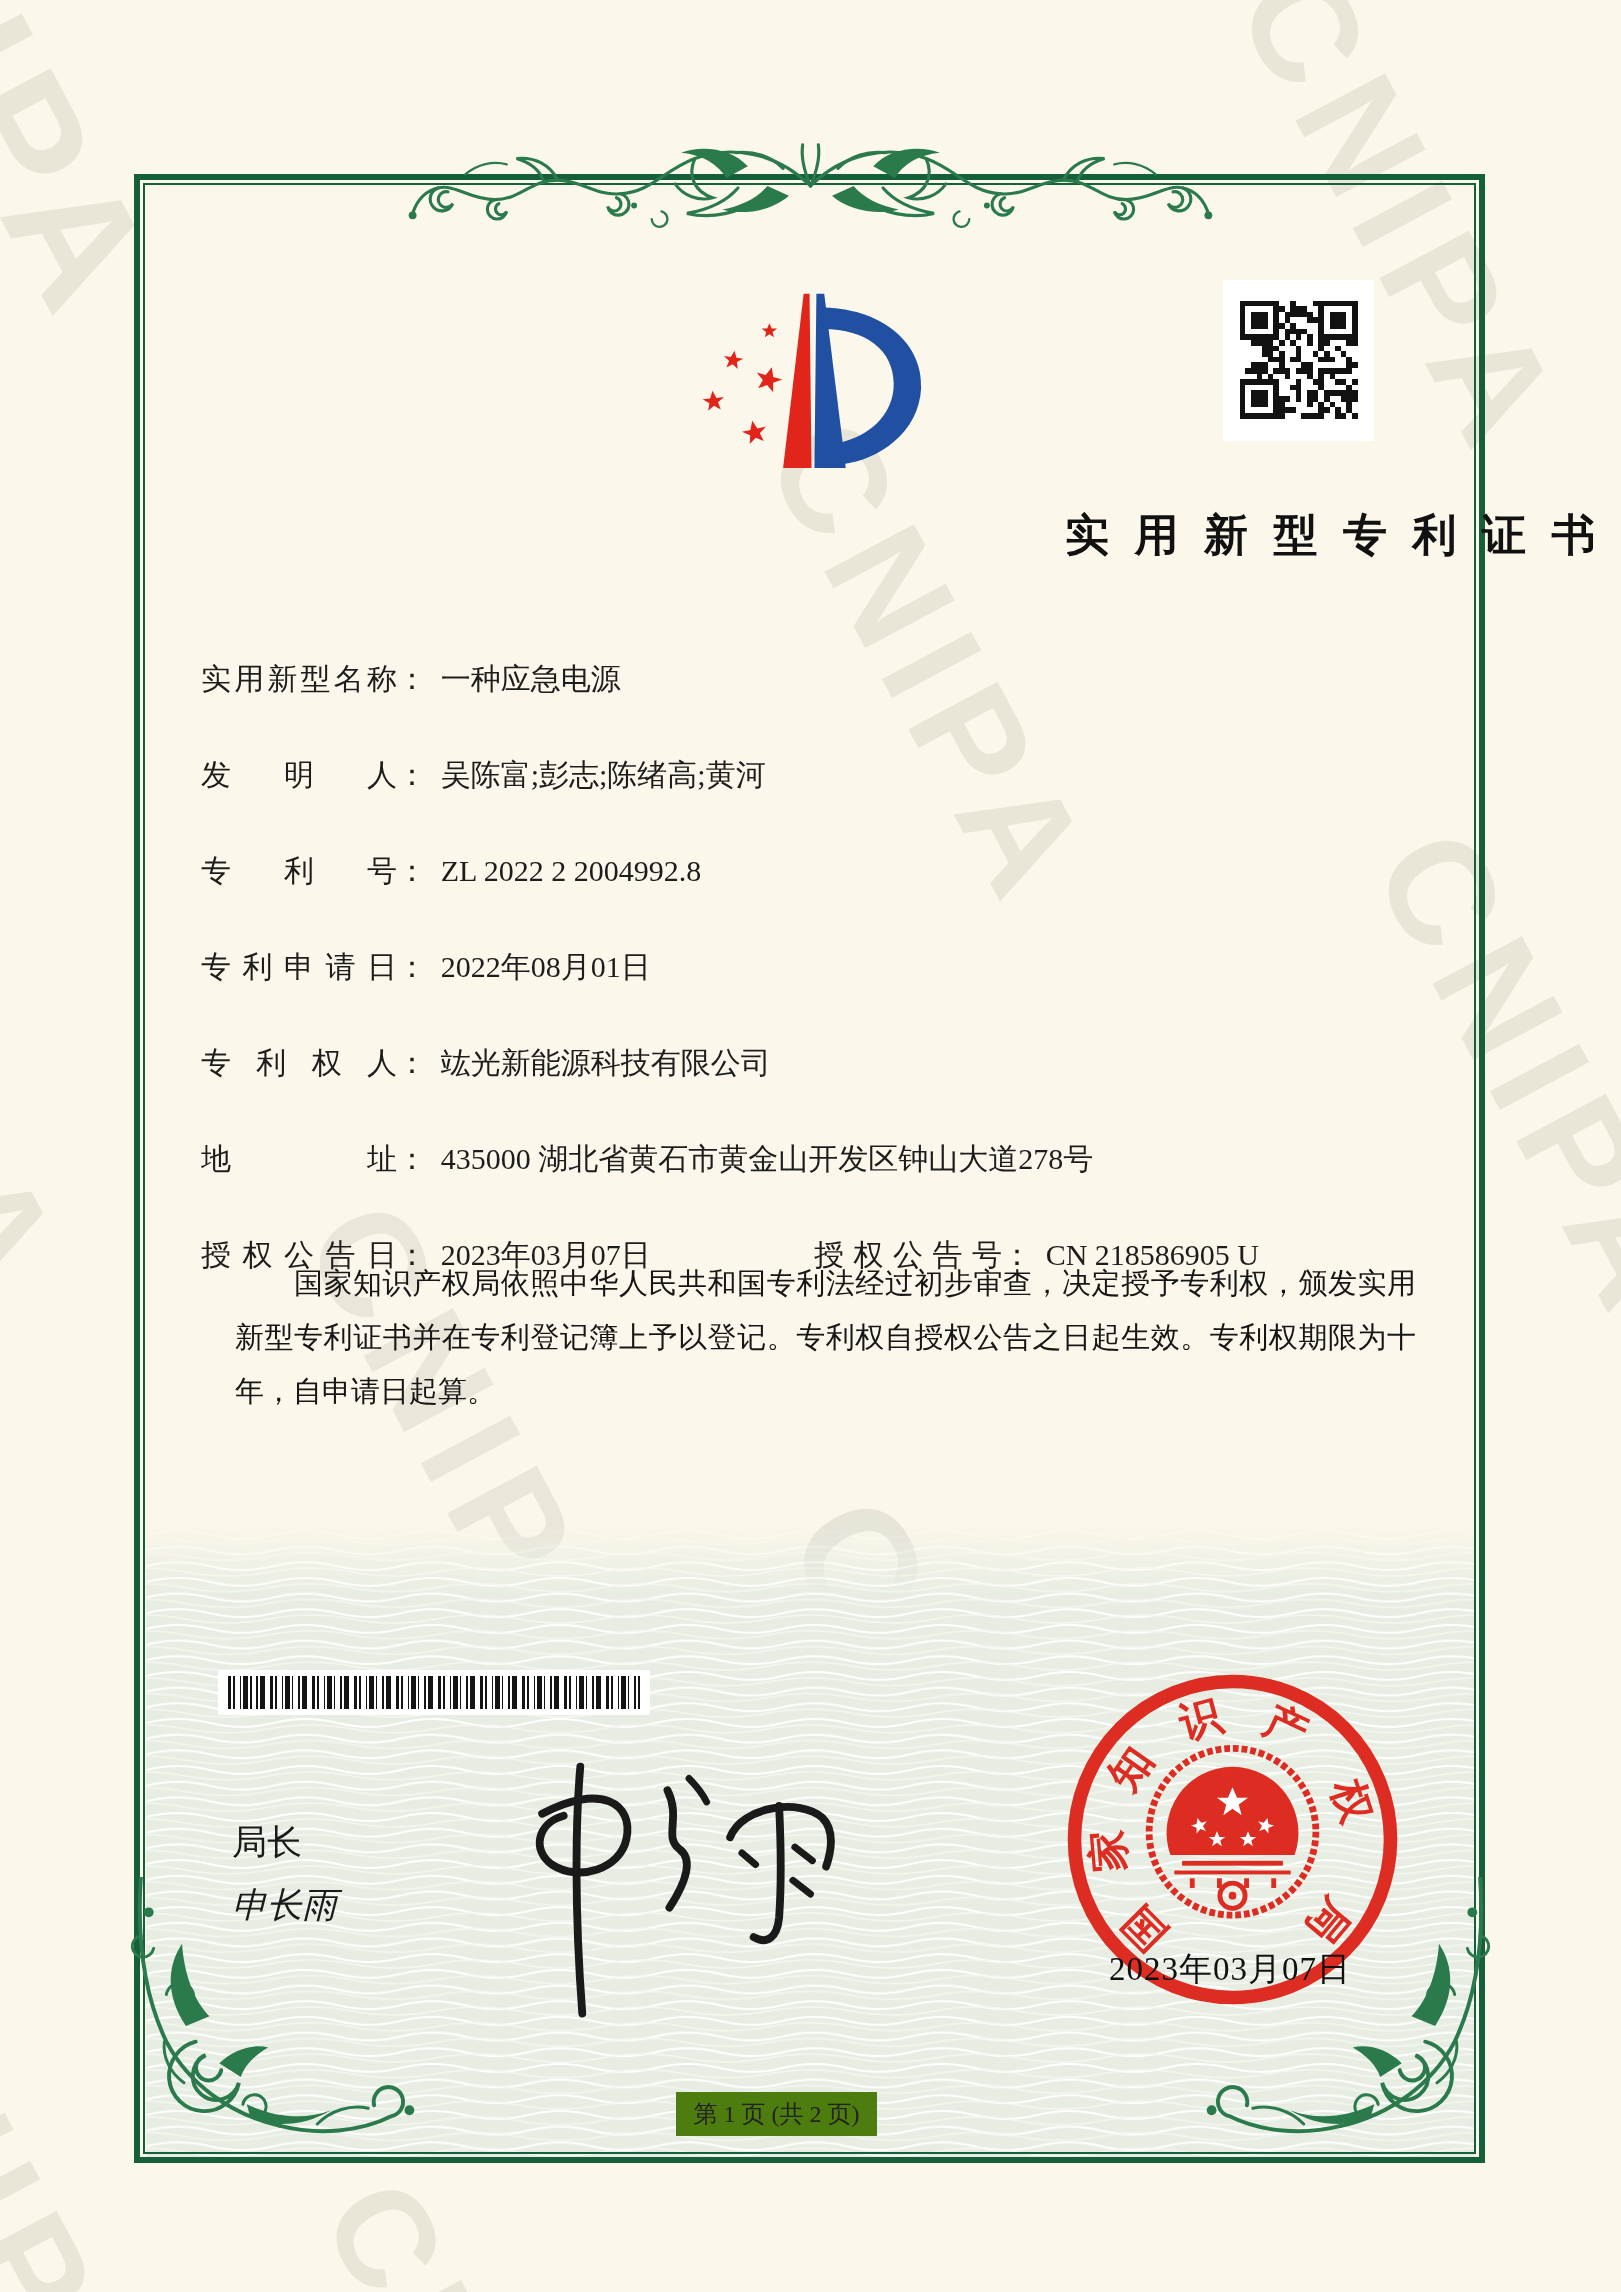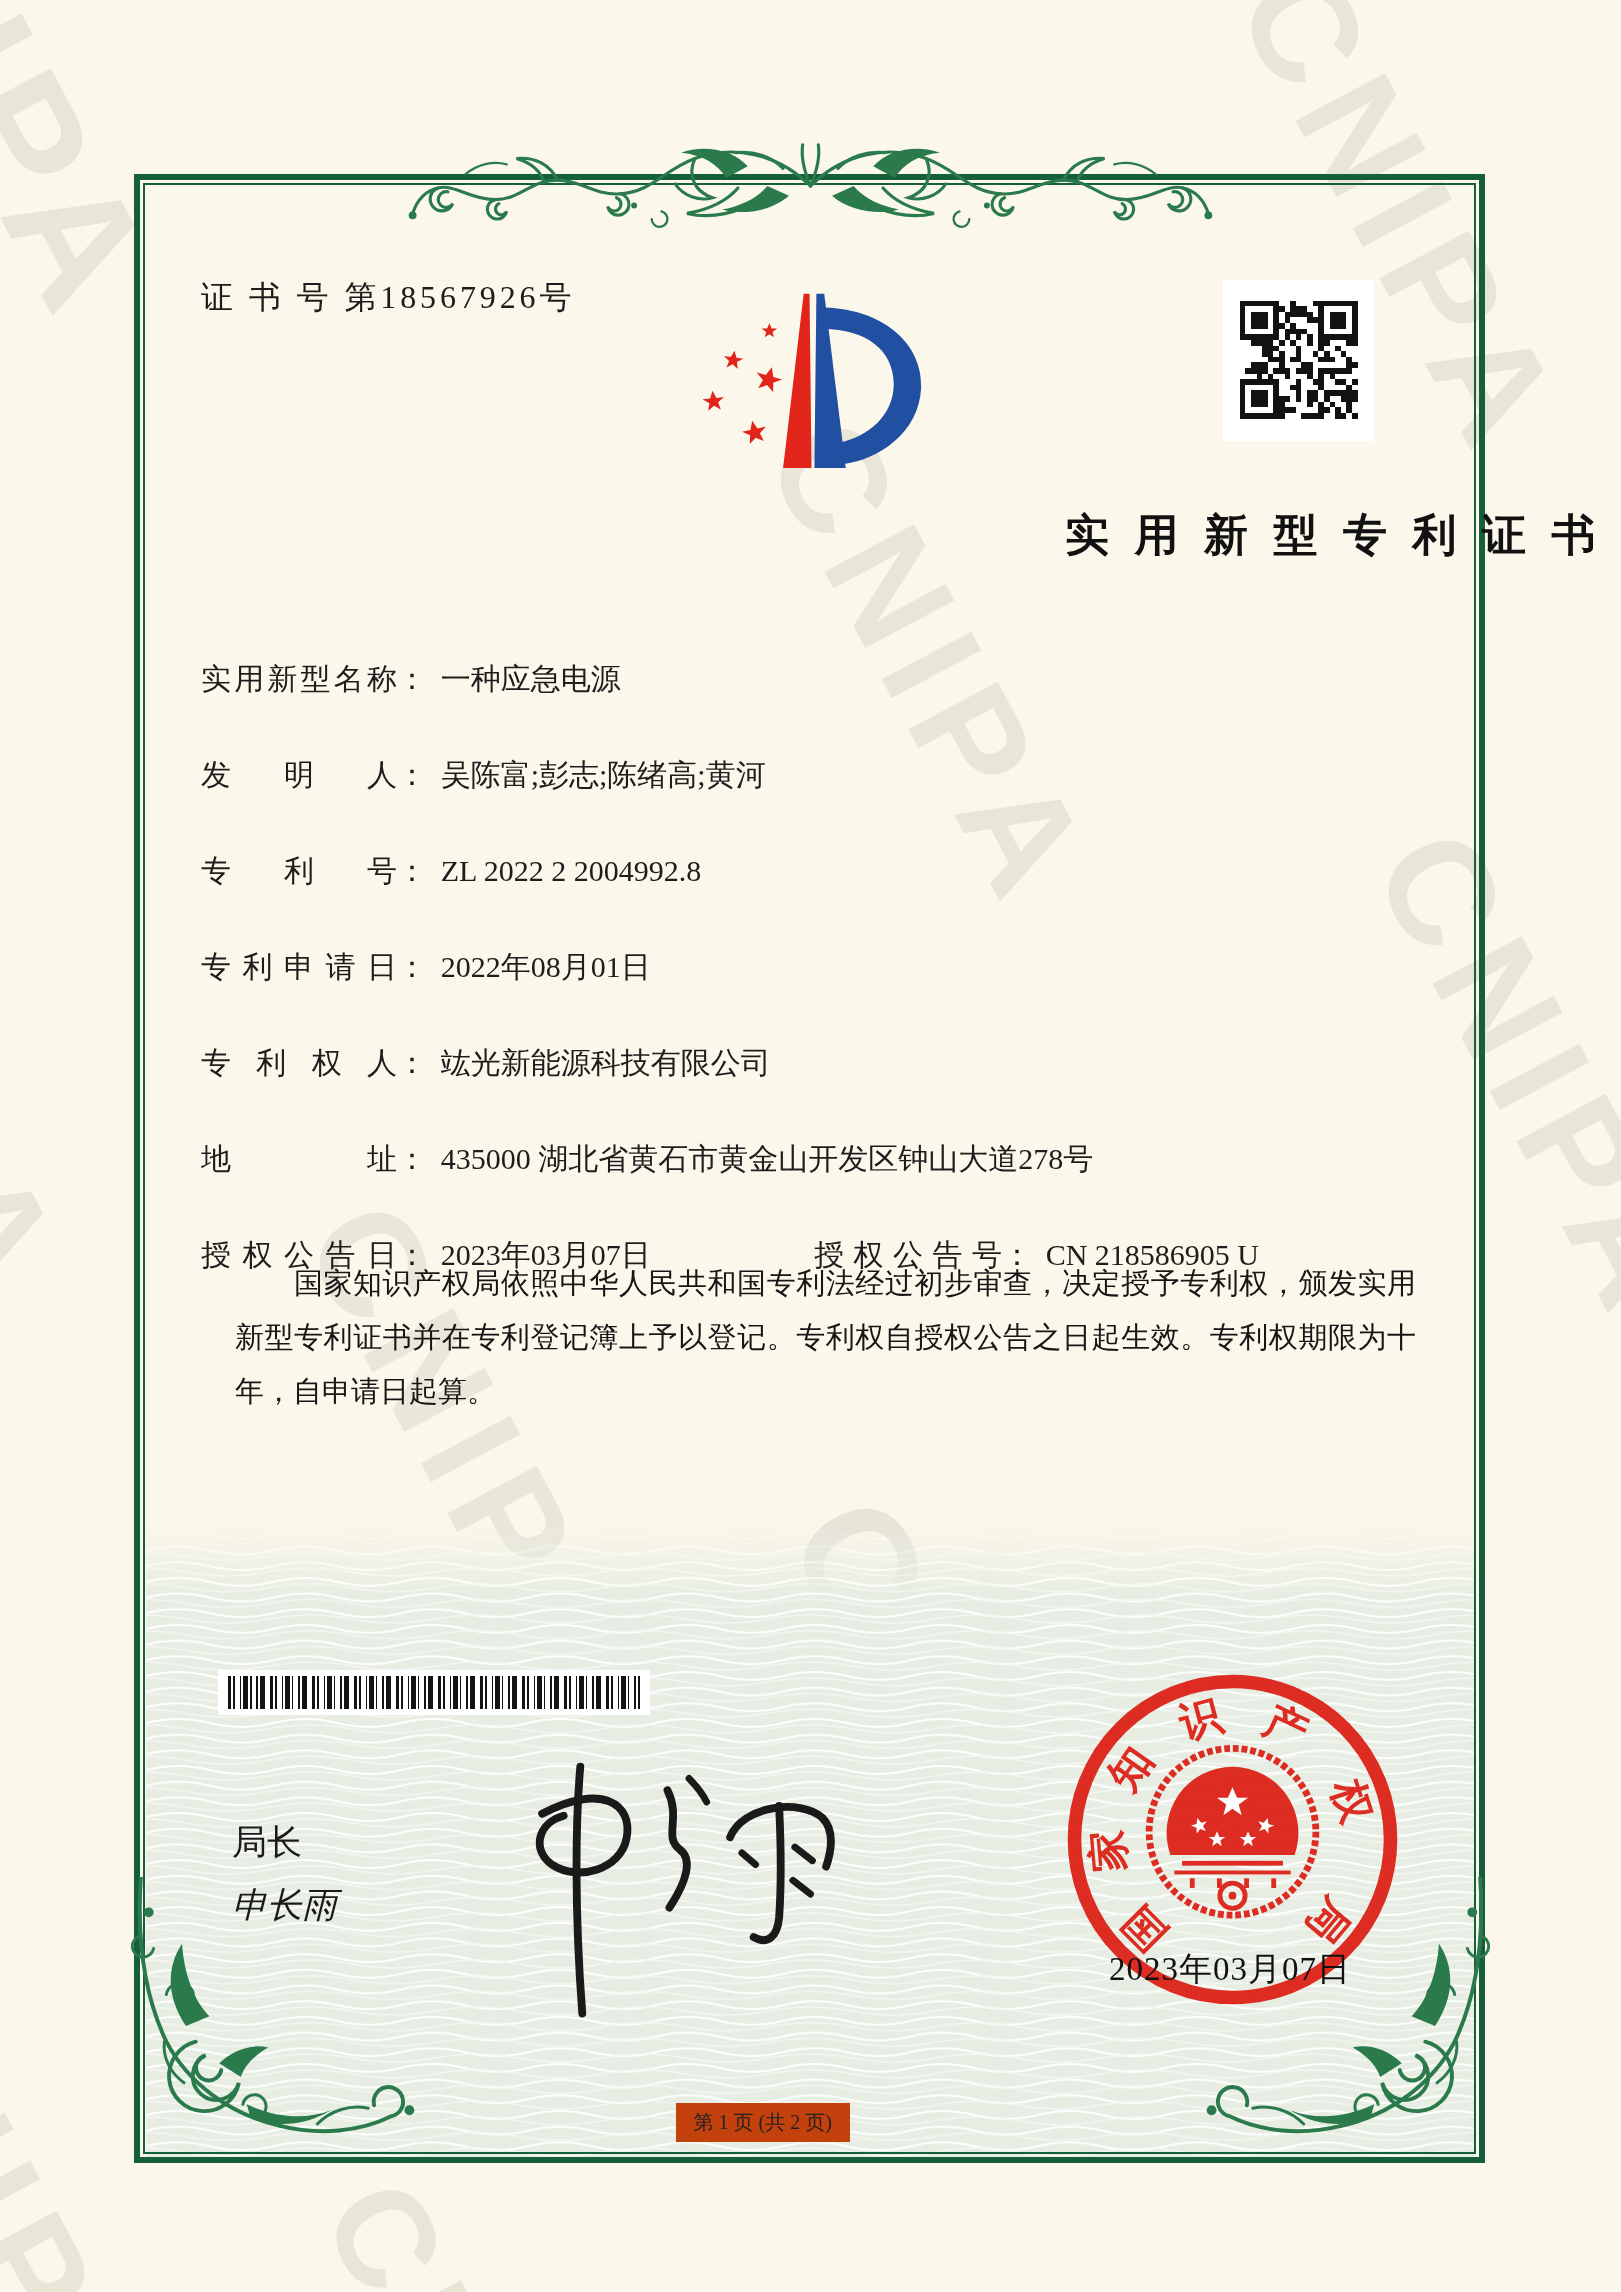--- a/index.html
+++ b/index.html
@@ -79,22 +79,22 @@
   .signature{position:absolute;left:485px;top:1753px;z-index:6;}
 
   
   .seal{position:absolute;left:1058px;top:1665px;width:349px;height:349px;z-index:6;opacity:0.94;}
   .seal .ringchar{position:absolute;left:50%;top:50%;font-size:42px;font-weight:700;
                   color:#dd2016;z-index:7;font-family:"Liberation Serif",serif;}
   .seal-date{position:absolute;left:1083px;top:1947px;width:294px;text-align:center;
              font-size:33px;color:#111;z-index:8;letter-spacing:1px;}
 
   
-  .pageinfo{position:absolute;left:676px;top:2092px;background:#c2410c;padding:5.9px 17.6px;
-            font-size:20px;color:#222;z-index:5;margin-top:11px;}
+  .pageinfo{position:absolute;left:676px;top:2092px;background:#4d7c0f;padding:5.9px 17.6px;
+            font-size:24px;color:#222;z-index:5;}
   .contbox{position:absolute;left:667px;top:2184px;background:#fff;padding:11.8px 39px;
            font-size:30px;color:#1c1c1c;z-index:5;letter-spacing:3.9px;}
 </style>
 </head>
 <body>
 
 <div class="page">
 
   <span class="wm wm1">CNIPA</span>
   <span class="wm wm2">CNIPA</span>
@@ -186,21 +186,20 @@
       <g fill="#2b7a4c" stroke="none">
         <path d="M62,152 C42,122 42,92 58,68 C60,98 70,126 86,142 Z"></path>
         <path d="M124,232 C154,246 184,248 210,238 C184,254 152,256 128,246 Z"></path>
         <path d="M96,190 C110,176 130,170 146,174 C132,182 122,192 118,204 Z"></path>
         <circle cx="24" cy="36" r="5"></circle>
         <circle cx="290" cy="238" r="5"></circle>
       </g>
     </g>
   </svg>
 
-  <div class="cert-no">证 书 号 第18567926号</div>
 
   <svg class="logo" width="251" height="186" viewBox="0 0 256 190">
     <defs>
       <path id="st" d="M0,-10 L2.94,-3.09 10,-3.09 4.05,1.18 5.88,8.09 0,4 -5.88,8.09 -4.05,1.18 -10,-3.09 -2.94,-3.09 Z" fill="#e1251b"></path>
     </defs>
     <polygon points="120,8 99,186 128,186 126,8" fill="#e1251b"></polygon>
     <polygon points="133,8 131,186 163,186 141,8" fill="#2150a3"></polygon>
     <path d="M141,22 C205,24 242,62 240,104 C238,150 196,178 160,182 L156,160 C186,154 212,132 212,100 C212,66 184,44 140,44 Z" fill="#2150a3"></path>
     <use href="#st" transform="translate(85,46) scale(0.8)"></use>
     <use href="#st" transform="translate(48,76) scale(1.0) rotate(8)"></use>

